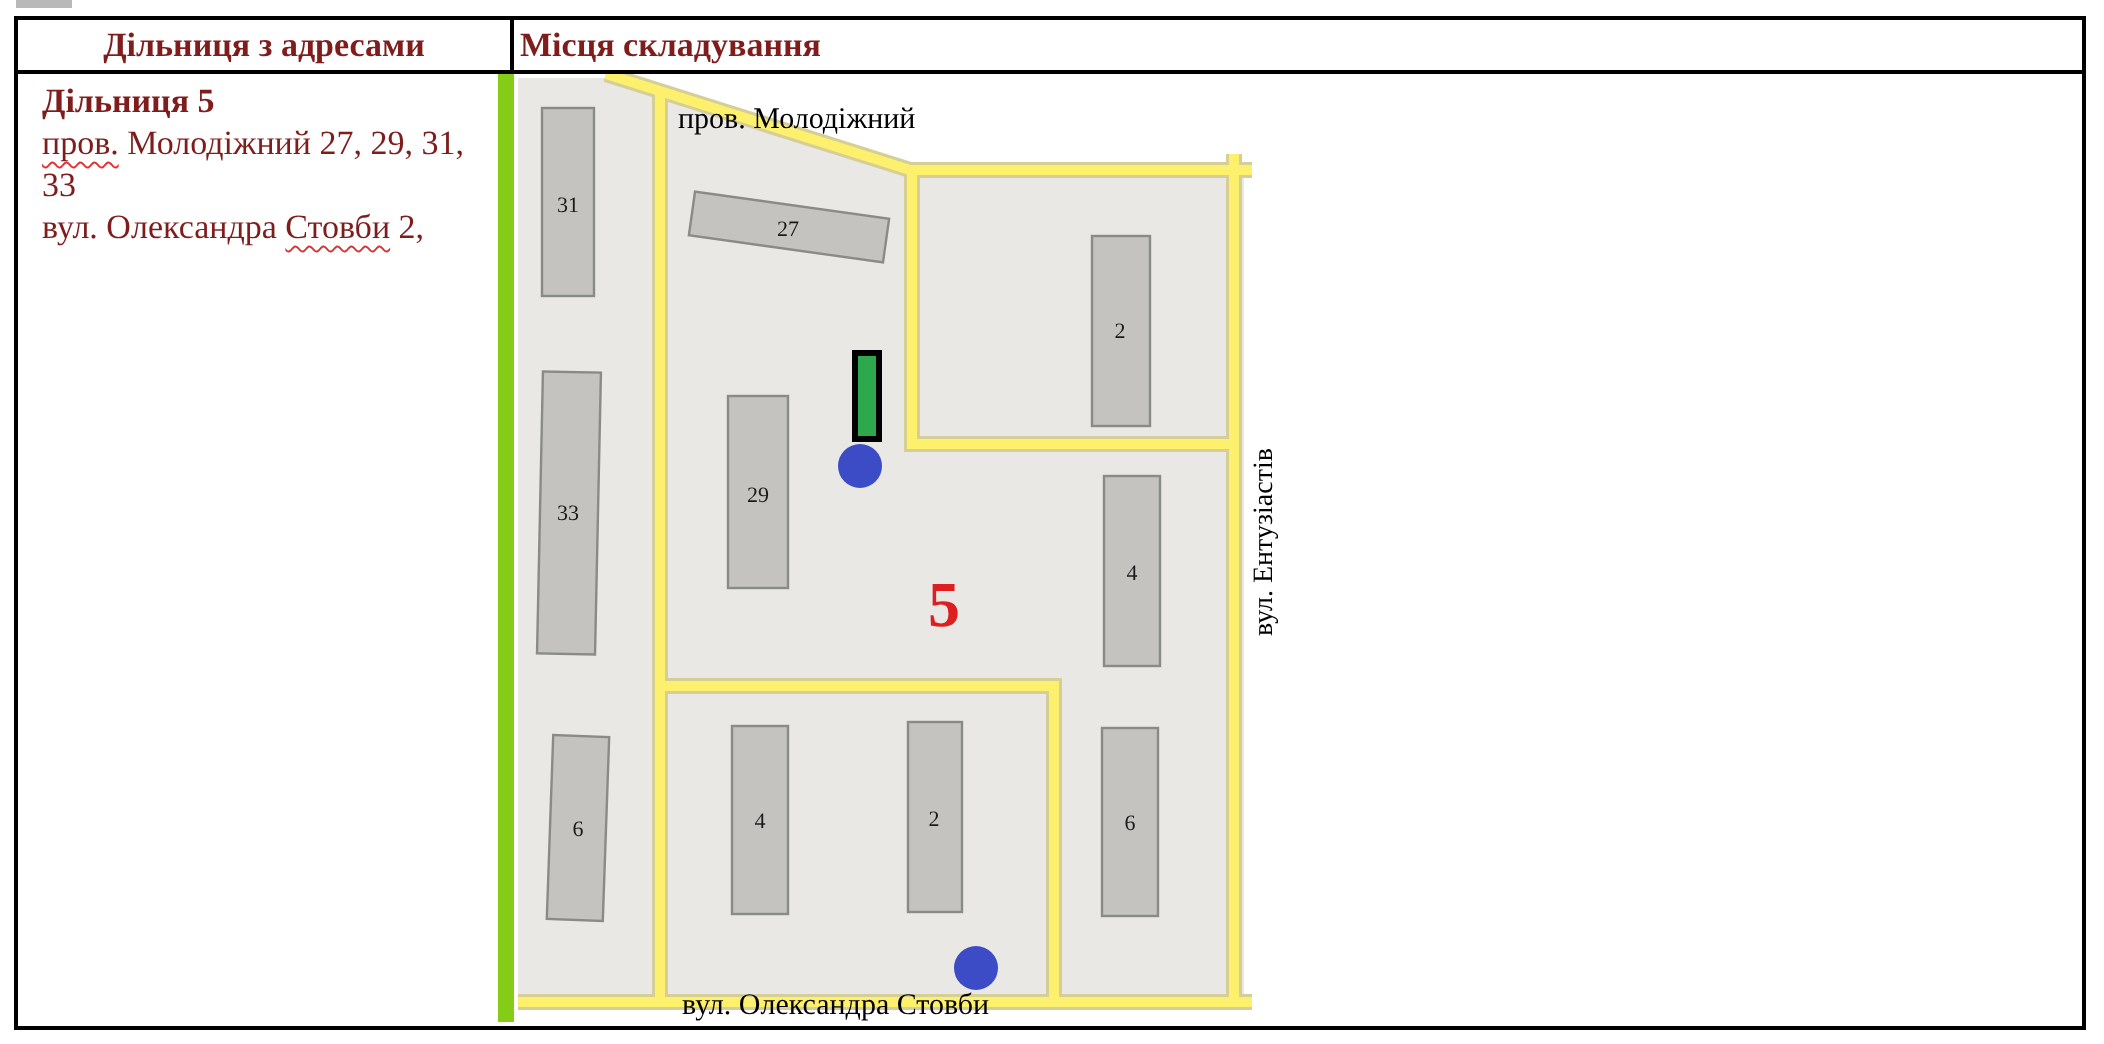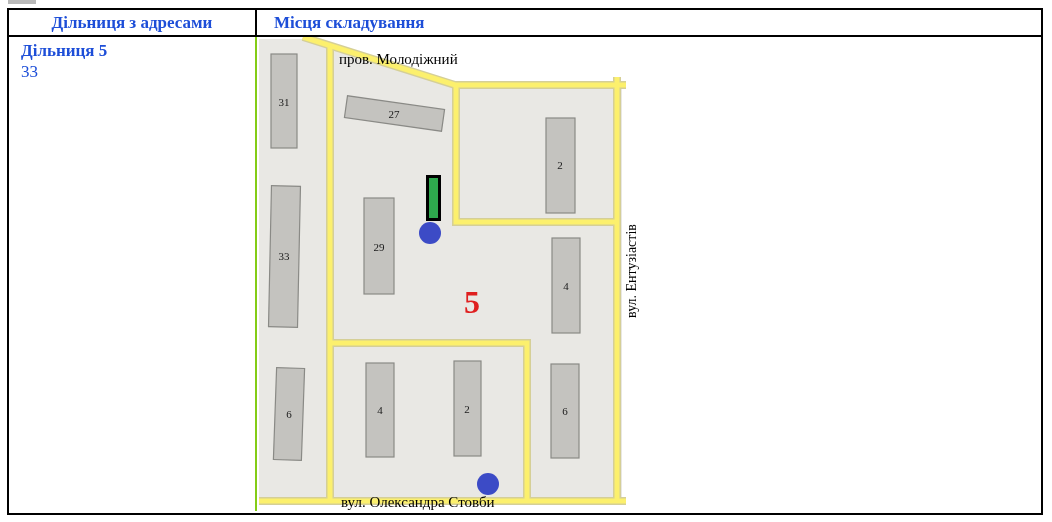--- a/index.html
+++ b/index.html
@@ -1,26 +1,26 @@
 <!DOCTYPE html>
 <html><head>
 <meta charset="utf-8">
 <style>
   html,body{margin:0;padding:0;background:#fff;}
   .page{position:relative;width:1052px;height:522px;background:#fff;overflow:hidden;
-        font-family:"Liberation Serif", serif;color:#1d4ed8;}
+        font-family:"Liberation Serif", serif;color:#7f1d1d;}
   .artifact{position:absolute;left:8px;top:0;width:28px;height:4px;background:#b9b9b9;}
   .tbl{position:absolute;left:7px;top:8px;width:1032px;height:503px;border:2px solid #000;}
   .row{display:flex;}
   .row.header{height:25px;border-bottom:2px solid #000;align-items:center;}
-  .cell-left{width:248px;border-right:2px solid #84cc16;box-sizing:border-box;flex:none;height:100%;}
+  .cell-left{width:248px;border-right:8px solid #84cc16;box-sizing:border-box;flex:none;height:100%;}
   .cell-right{flex:1;height:100%;position:relative;}
   .hdr-left{width:248px;border-right:2px solid #000;box-sizing:border-box;flex:none;height:100%;
             display:flex;align-items:center;justify-content:center;font-weight:bold;font-size:17px;}
-  .hdr-right{flex:1;height:100%;display:flex;align-items:center;padding-left:17px;
+  .hdr-right{flex:1;height:100%;display:flex;align-items:center;padding-left:3px;
              font-weight:bold;font-size:17px;}
   .row.body{height:474px;}
   .addr{padding:3px 4px 0 12px;font-size:17px;line-height:21px;}
   .addr .title{font-weight:bold;}
   .misspell{text-decoration:underline;text-decoration-style:wavy;text-decoration-color:#e03030;
             text-decoration-thickness:1px;text-underline-offset:3px;text-decoration-skip-ink:none;}
   svg.map{position:absolute;left:2px;top:0px;overflow:hidden;}
   svg text{font-family:"Liberation Serif", serif;}
 </style>
 </head>
@@ -33,21 +33,23 @@
 
     <div class="row header">
       <div class="hdr-left">Дільниця з адресами</div>
       <div class="hdr-right">Місця складування</div>
     </div>
 
     <div class="row body">
       <div class="cell-left">
         <div class="addr">
           <div class="title">Дільниця 5</div>
+          <div><span class="misspell">пров.</span><span> Молодіжний 27, 29, 31,</span></div>
           <div><span>33</span></div>
+          <div><span>вул. Олександра </span><span class="misspell">Стовби</span><span> 2,</span></div>
         </div>
       </div>
 
       <div class="cell-right">
         <svg class="map" width="387" height="474" viewBox="0 0 387 474">
 
           <polygon points="0,2 44,2 196,49 363,49 363,468 0,468" fill="#e9e8e4"></polygon>
 
           <g fill="none" stroke-width="8" stroke-linecap="butt" stroke-linejoin="miter" stroke="#d5cf97">
             <path d="M44,0 L196,48 L367,48"></path>

